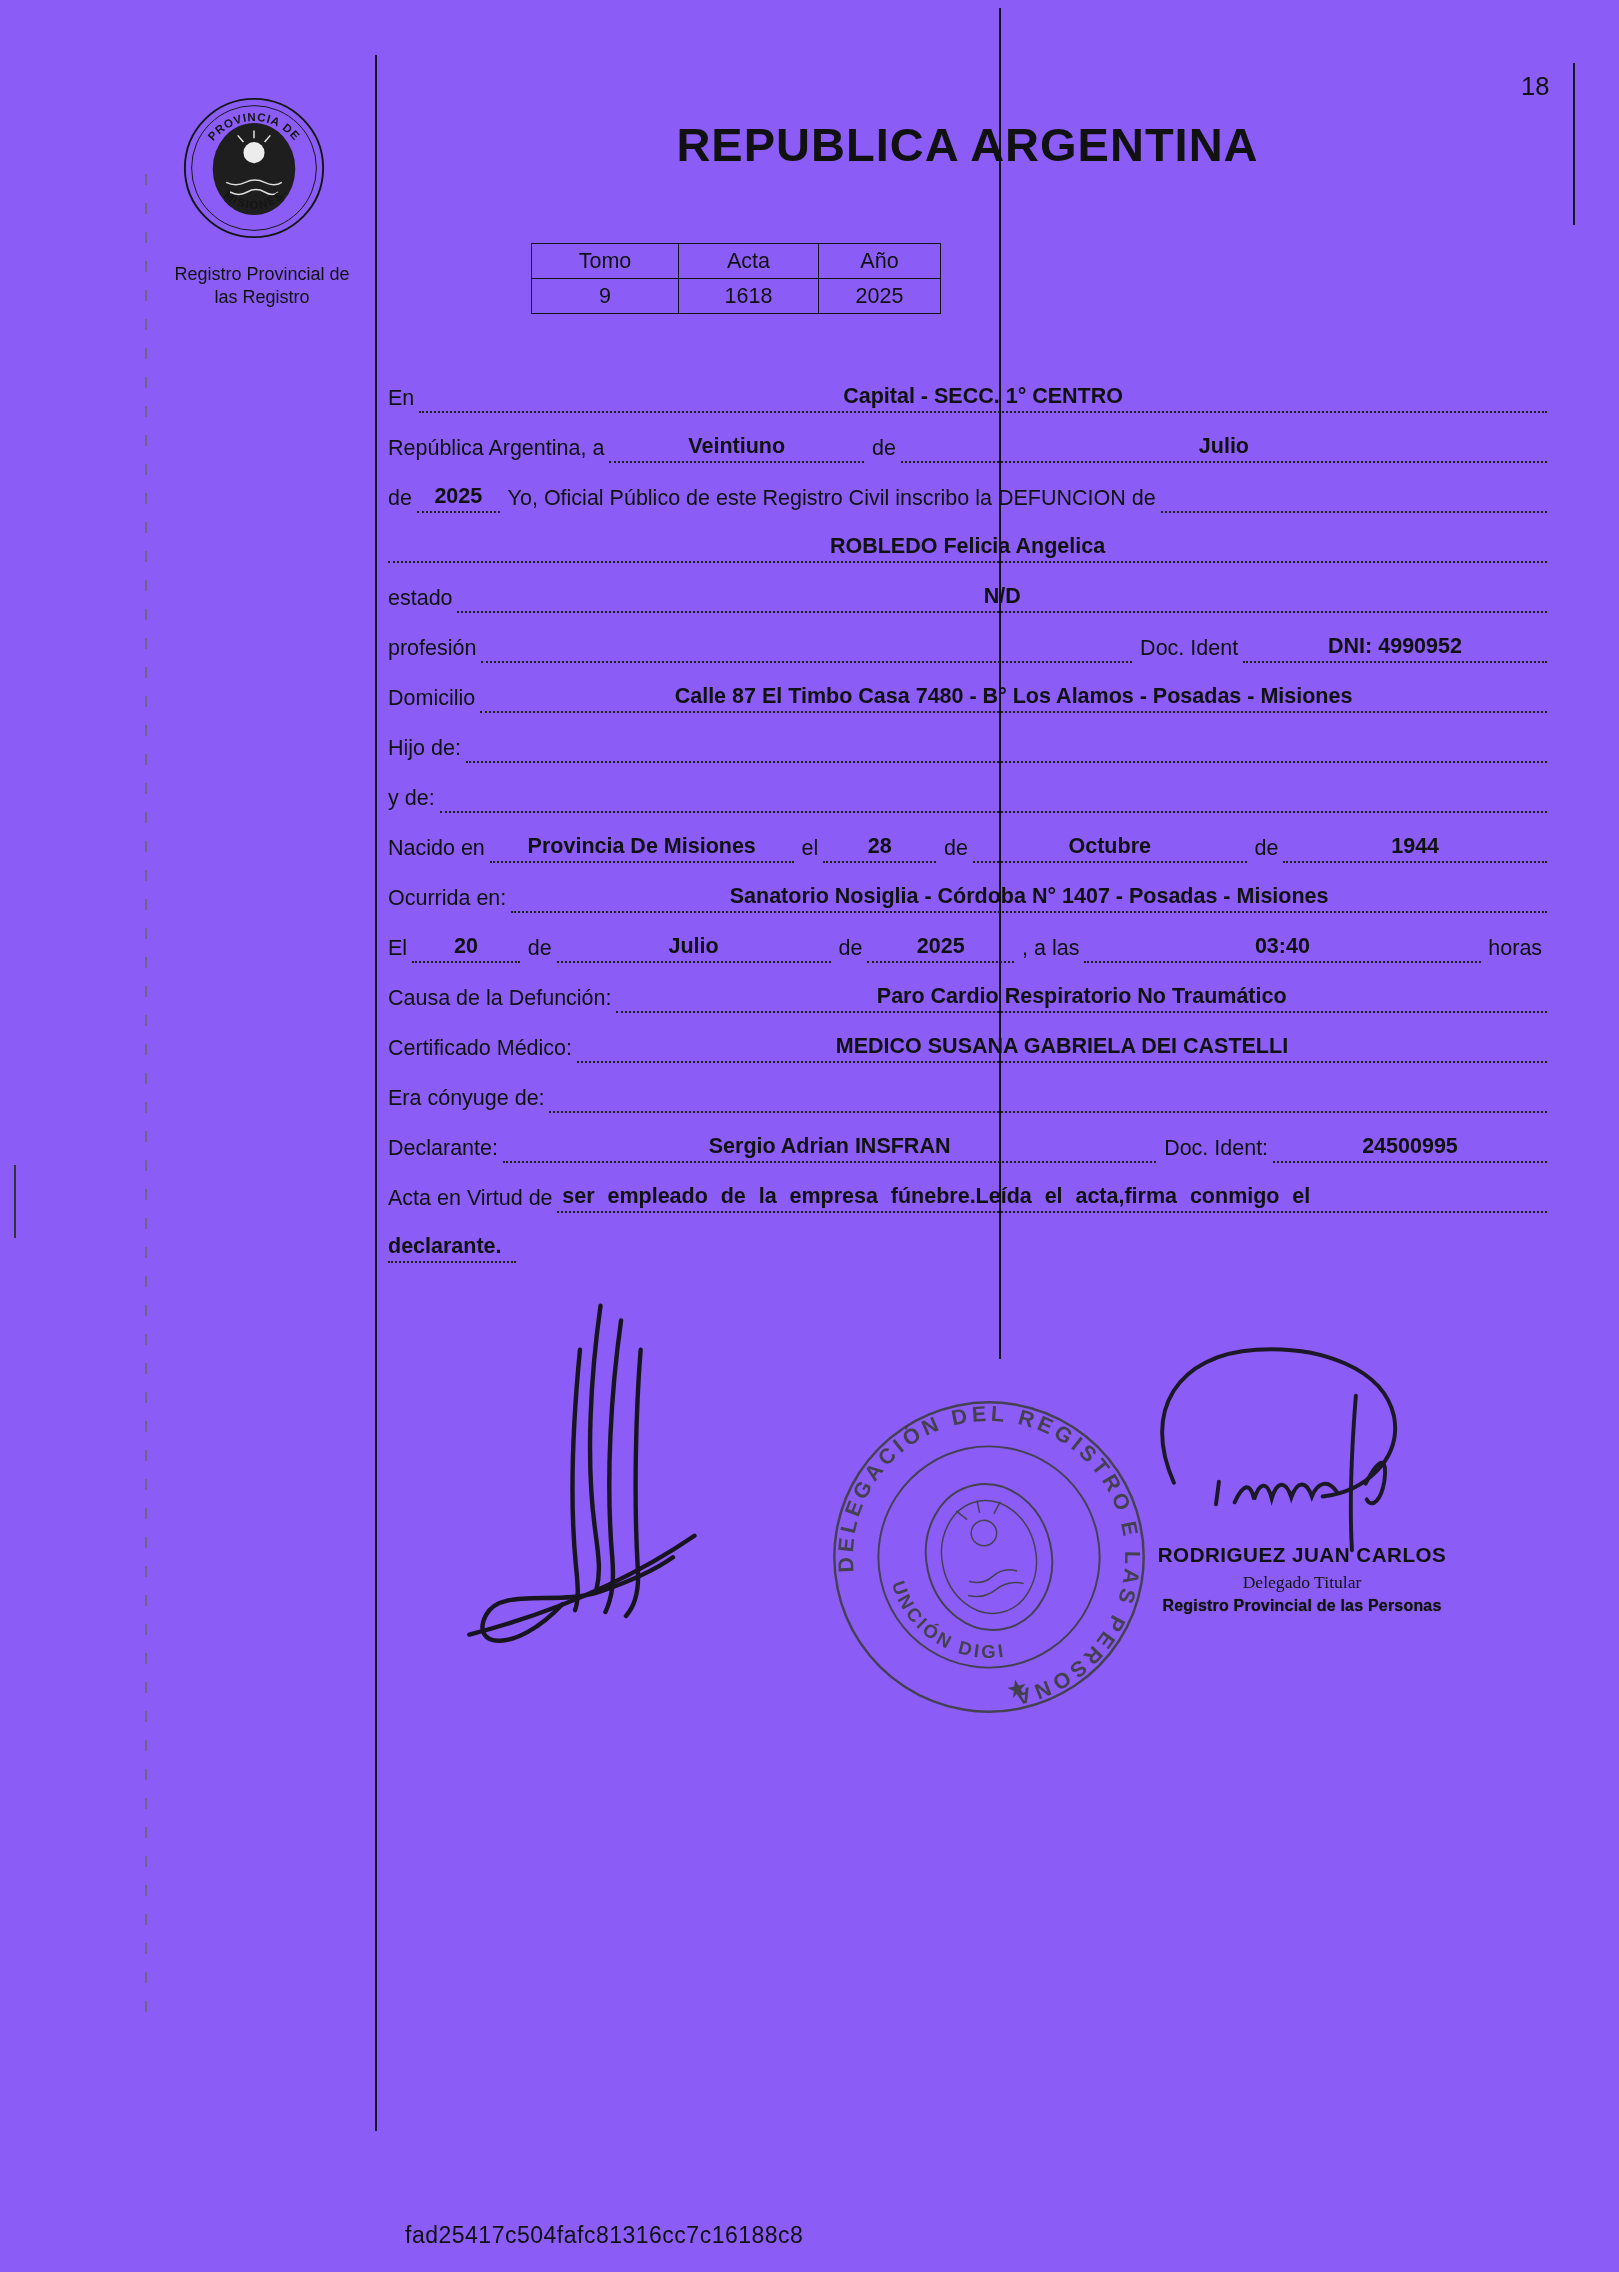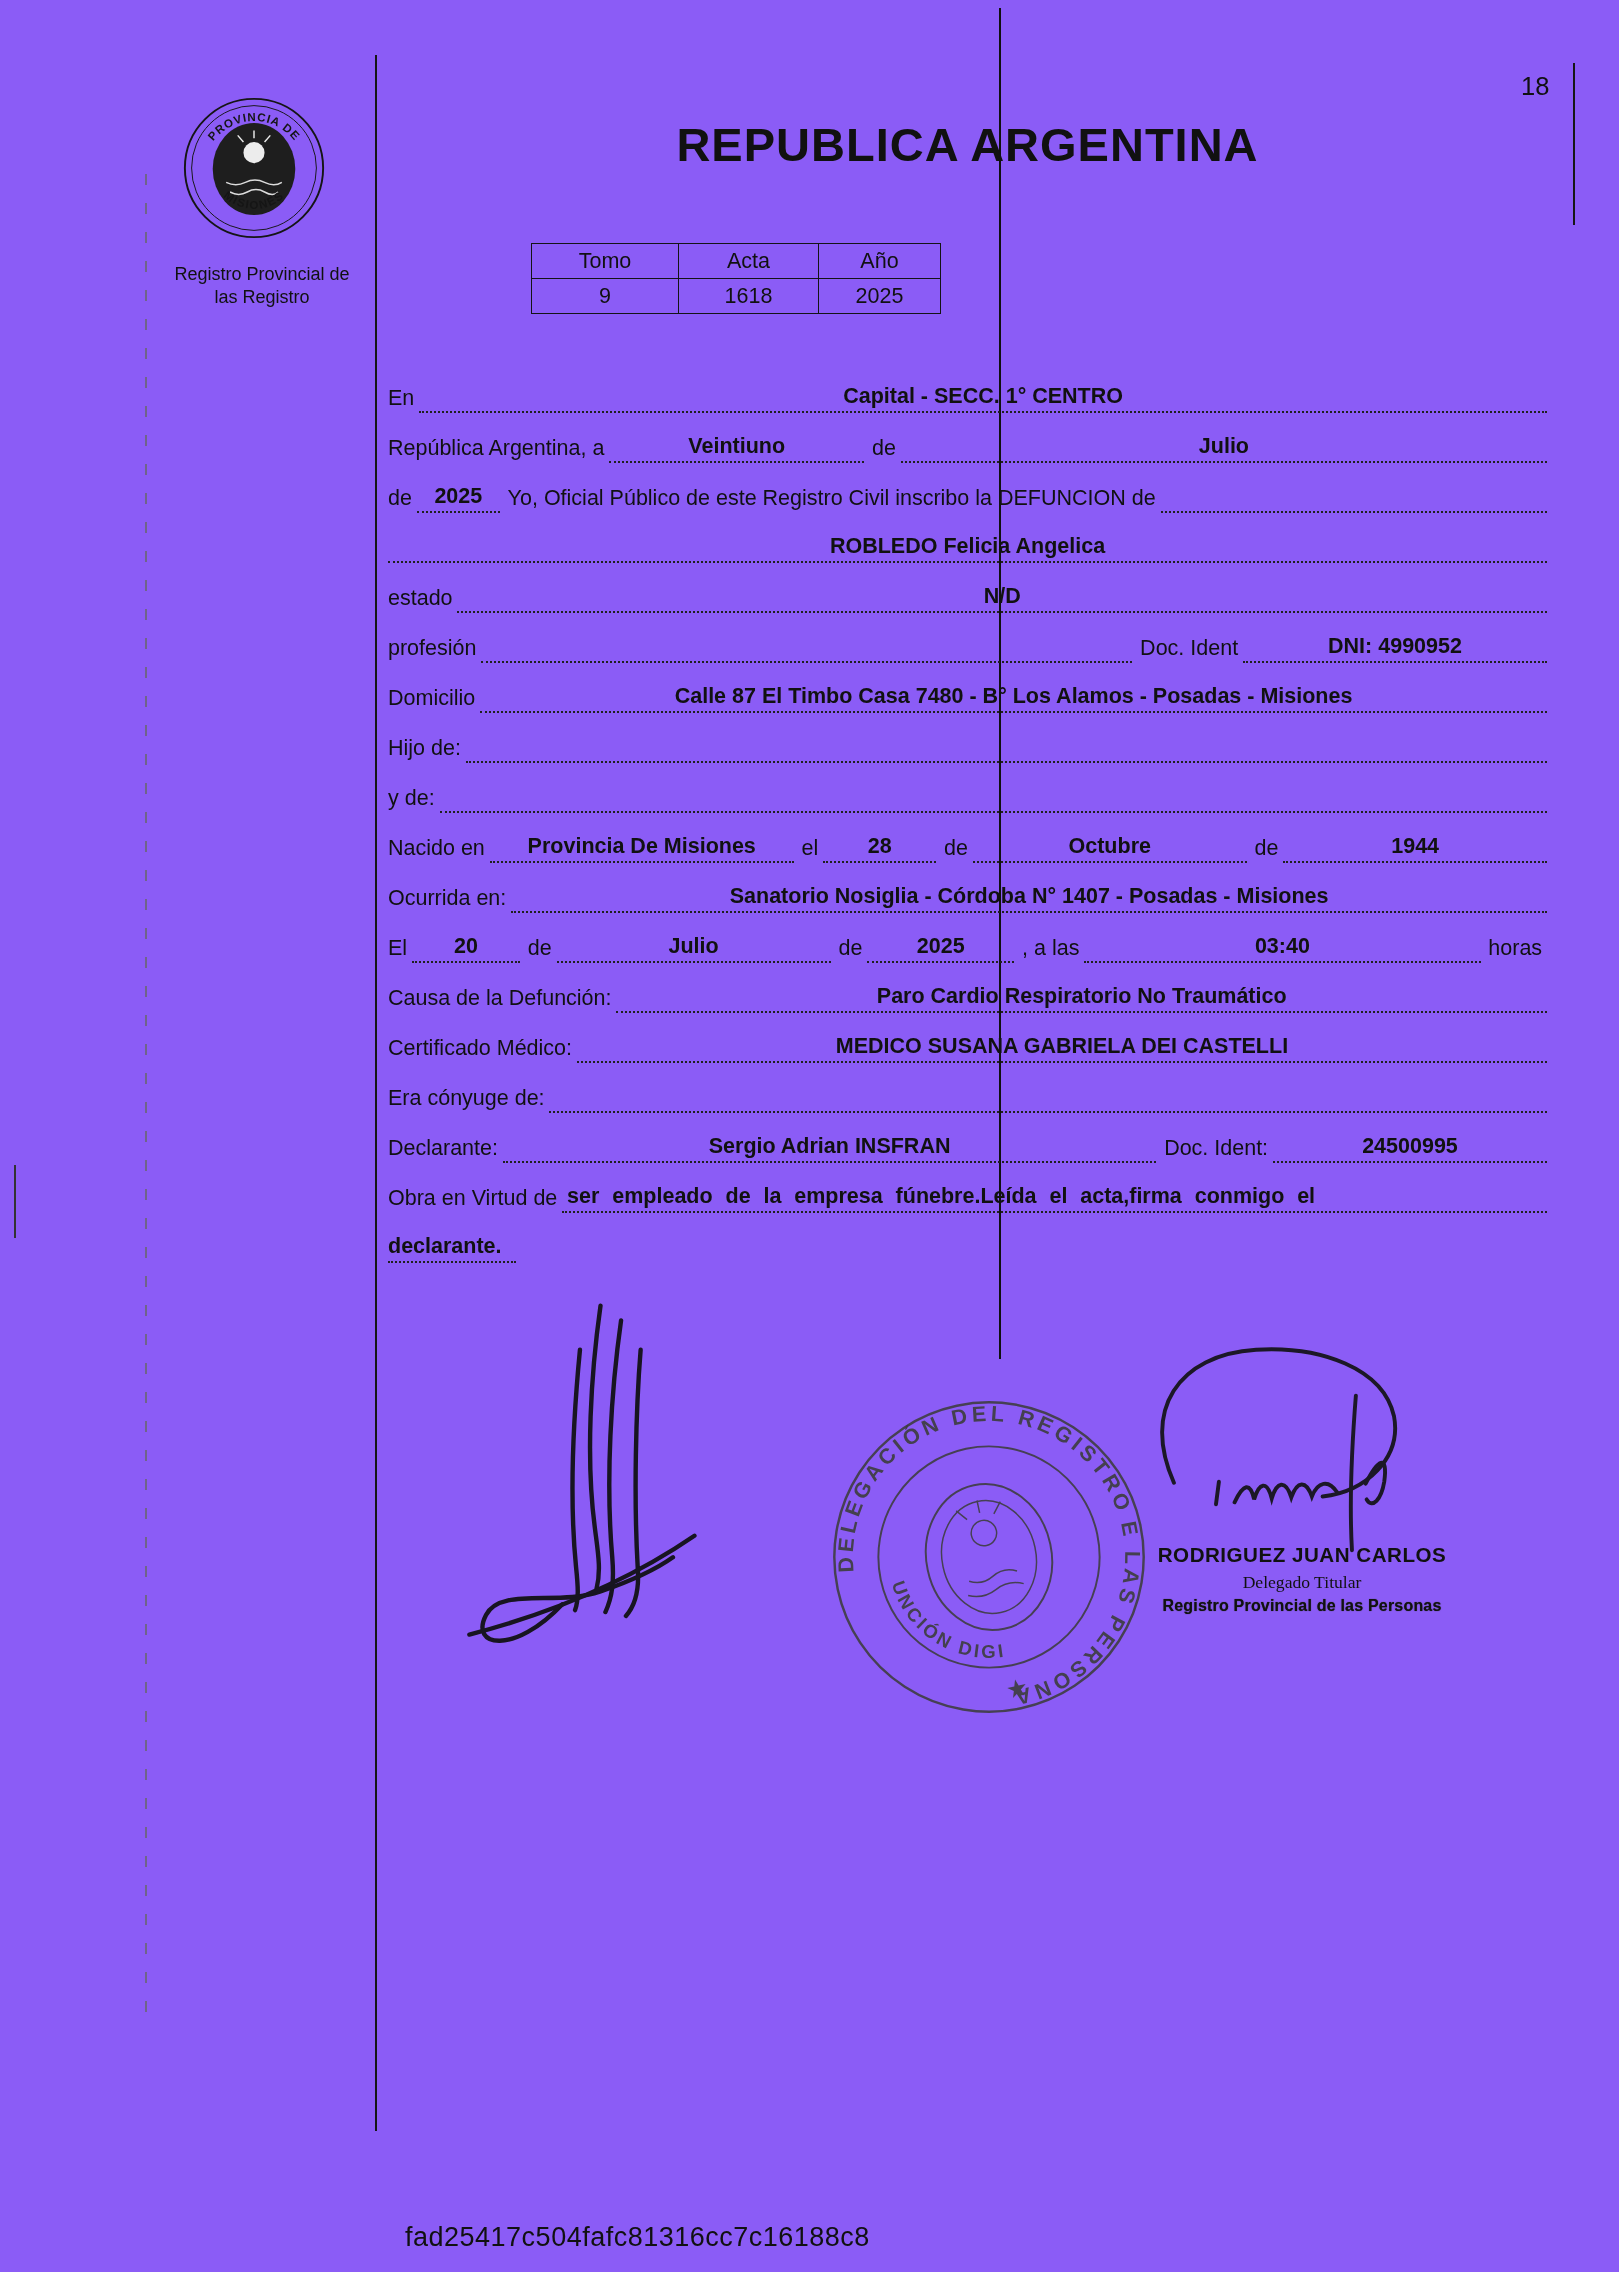--- a/index.html
+++ b/index.html
@@ -88,21 +88,21 @@
   .signer { position: absolute; left: 1121px; top: 1543px; width: 362px; text-align: center; }
   .signer-name { font-size: 20.6px; font-weight: 700; letter-spacing: 0.5px; }
   .signer-title { font-size: 17.6px; font-family: "Liberation Serif", serif; margin-top: 4.9px; }
   .signer-org {
     font-size: 16px; font-weight: 700; margin-top: 3.9px;
     letter-spacing: 0.2px; text-shadow: 0 0 1px #333;
   }
 
   .footer-hash {
     position: absolute; left: 405px; top: 2222px;
-    font-size: 27px; letter-spacing: 0.5px;
+    font-size: 23px; letter-spacing: 0.5px;
   }
 </style>
 </head>
 <body>
 
 <div class="page">
 
   <div class="vl vl-center"></div>
   <div class="vl vl-left-solid"></div>
   <div class="vl vl-right-top"></div>
@@ -258,21 +258,21 @@
 
     <div class="row">
       <span class="lbl">Declarante:</span>
       <span class="dot grow">Sergio Adrian INSFRAN</span>
       <span class="lbl mid">Doc. Ident:</span>
       <span class="dot" style="flex:0 0 274px">24500995</span>
     </div>
 
 
     <div class="row">
-      <span class="lbl">Obra en Virtud de</span>
+      <span class="lbl">Acta en Virtud de</span>
       <span class="dot grow obra">ser empleado de la empresa fúnebre.Leída el acta,firma conmigo el</span>
     </div>
 
     <div class="row">
       <span class="dot obra2">declarante.</span>
     </div>
 
   </div>
 
   <svg class="sig-left" viewBox="0 0 560 760" aria-hidden="true">

